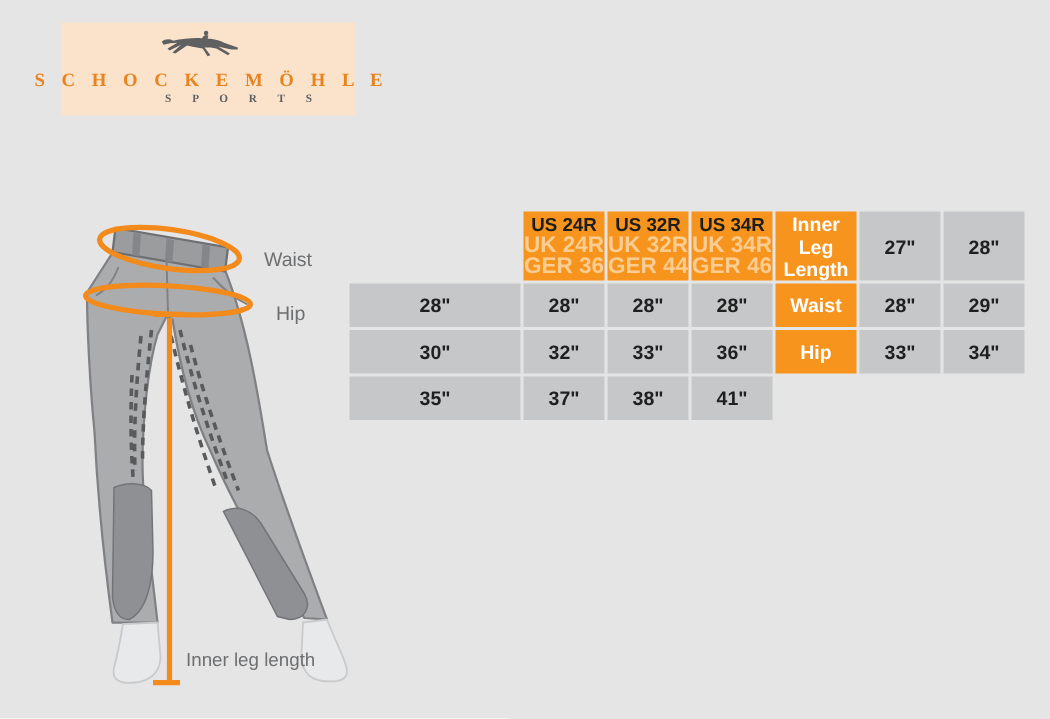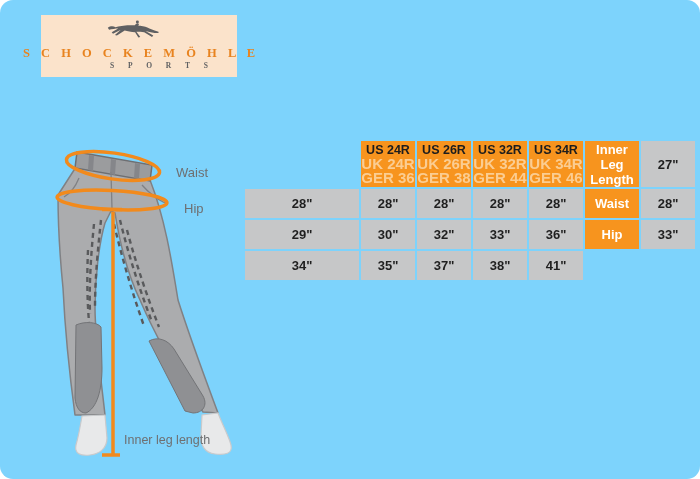--- a/index.html
+++ b/index.html
@@ -1,36 +1,36 @@
 <!DOCTYPE html>
 <html><head>
 <meta charset="utf-8">
 <style>
   html,body{margin:0;padding:0;background:#fff;}
-  .canvas{position:relative;width:700px;height:479px;background:#7dd3fc;overflow:hidden;
-          font-family:"Liberation Sans",sans-serif;border-radius:13px;}
+  .canvas{position:relative;width:700px;height:479px;background:#e5e5e5;overflow:hidden;
+          font-family:"Liberation Sans",sans-serif;}
 
   
   .logo{position:absolute;left:41px;top:15px;width:196px;height:62px;background:#FBE3CB;
         display:flex;flex-direction:column;align-items:center;justify-content:flex-start;}
   .logo svg{margin-top:5px;}
   .brand{font-family:"Liberation Serif",serif;font-weight:bold;font-size:12.5px;
          letter-spacing:4px;color:#E8831F;line-height:14px;white-space:nowrap;text-indent:4px;}
   .sub{font-family:"Liberation Serif",serif;font-weight:bold;font-size:7.5px;
        letter-spacing:6px;color:#5F6062;line-height:11px;white-space:nowrap;text-indent:6px;margin-left:40px;}
 
   
   .pants{position:absolute;left:45px;top:128px;width:200px;height:335px;}
   .meas-label{position:absolute;color:#6E6F71;font-size:13px;line-height:14px;}
   .lbl-waist{left:176px;top:166px;}
   .lbl-hip{left:184px;top:202px;}
   .lbl-inner{left:124px;top:433px;font-size:12.5px;}
 
   
-  .size-table{position:absolute;left:245px;top:141px;width:450px;
+  .size-table{position:absolute;left:233px;top:141px;width:450px;
               display:grid;grid-template-columns:114px repeat(6,54px);
               grid-template-rows:46px 29px 29px 29px;gap:2px;}
   .cell{display:flex;align-items:center;justify-content:center;text-align:center;}
   .corner{background:transparent;}
   .colhead{background:#F7941E;flex-direction:column;justify-content:center;line-height:14px;}
   .colhead .us{font-weight:bold;font-size:12.5px;color:#1D1D1D;}
   .colhead .alt{font-weight:bold;font-size:15px;color:#FBCD92;}
   .rowlabel{background:#F7941E;color:#FFFFFF;font-weight:bold;font-size:13px;}
   .val{background:#C6C7C8;color:#1F1F1F;font-weight:bold;font-size:13px;}
 </style>
@@ -91,25 +91,20 @@
 
   <div class="size-table">
     <div class="cell corner"></div>
 
     <div class="cell colhead">
       <div class="us">US 24R</div>
       <div class="alt">UK 24R</div>
       <div class="alt">GER 36</div>
     </div>
     <div class="cell colhead">
-      <div class="us">US 26R</div>
-      <div class="alt">UK 26R</div>
-      <div class="alt">GER 38</div>
-    </div>
-    <div class="cell colhead">
       <div class="us">US 32R</div>
       <div class="alt">UK 32R</div>
       <div class="alt">GER 44</div>
     </div>
     <div class="cell colhead">
       <div class="us">US 34R</div>
       <div class="alt">UK 34R</div>
       <div class="alt">GER 46</div>
     </div>
 

